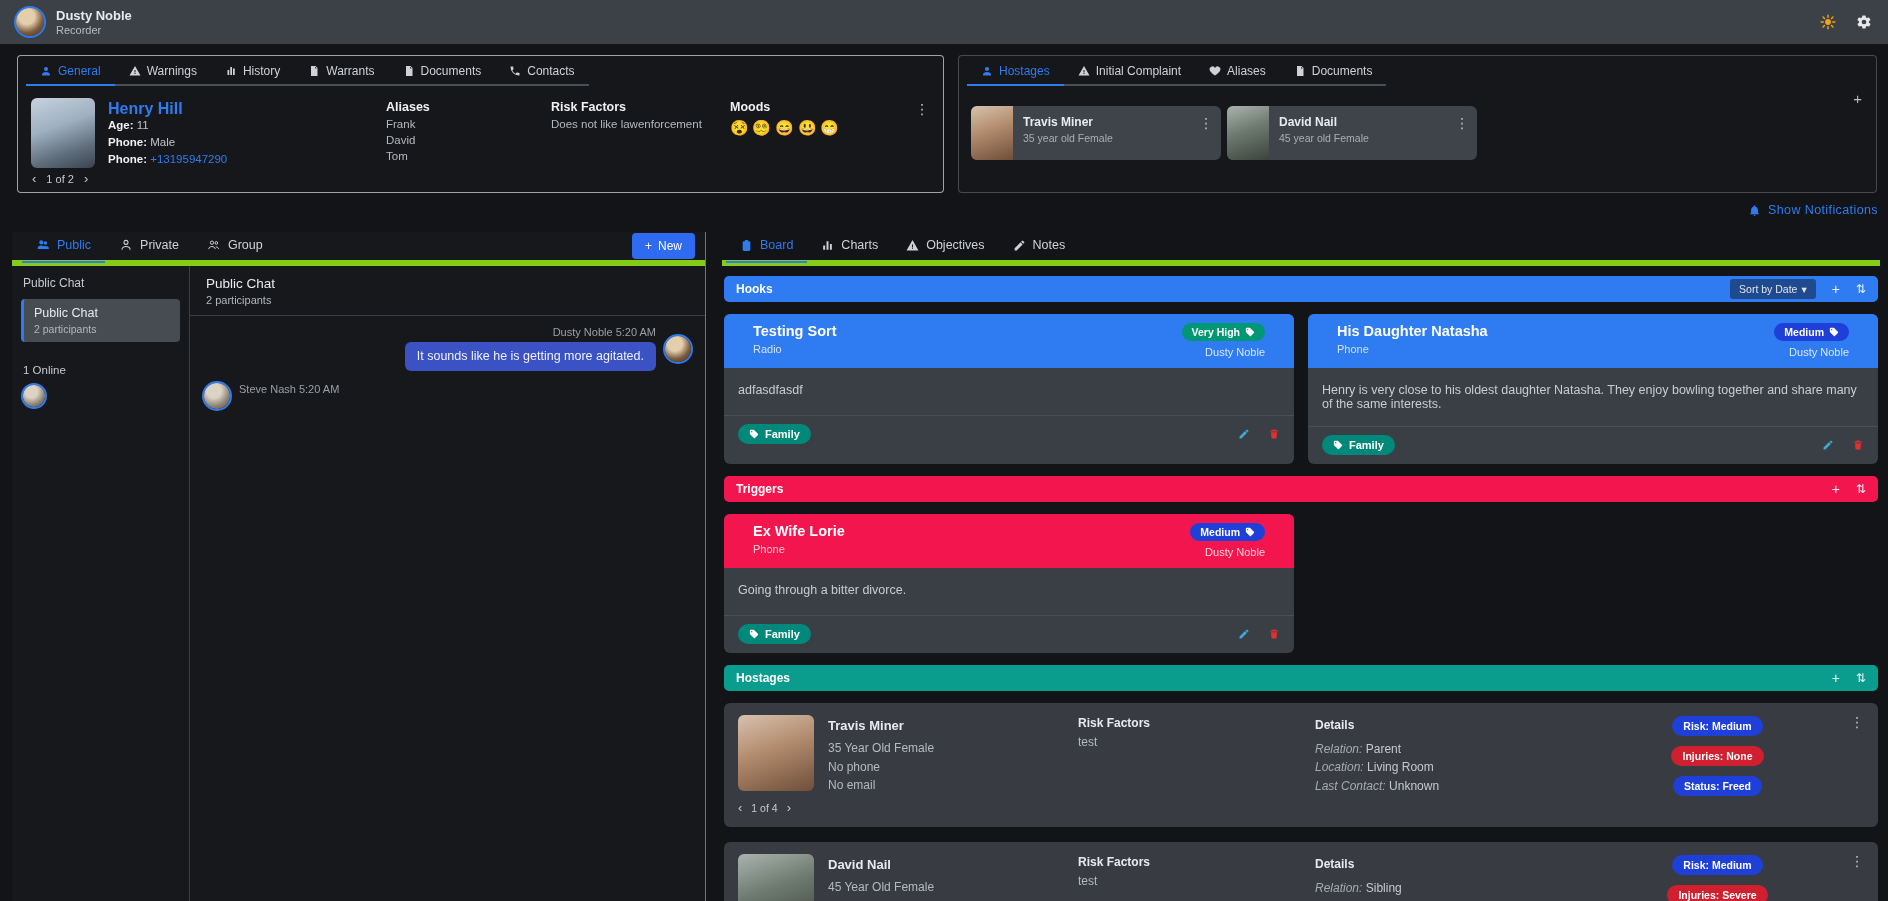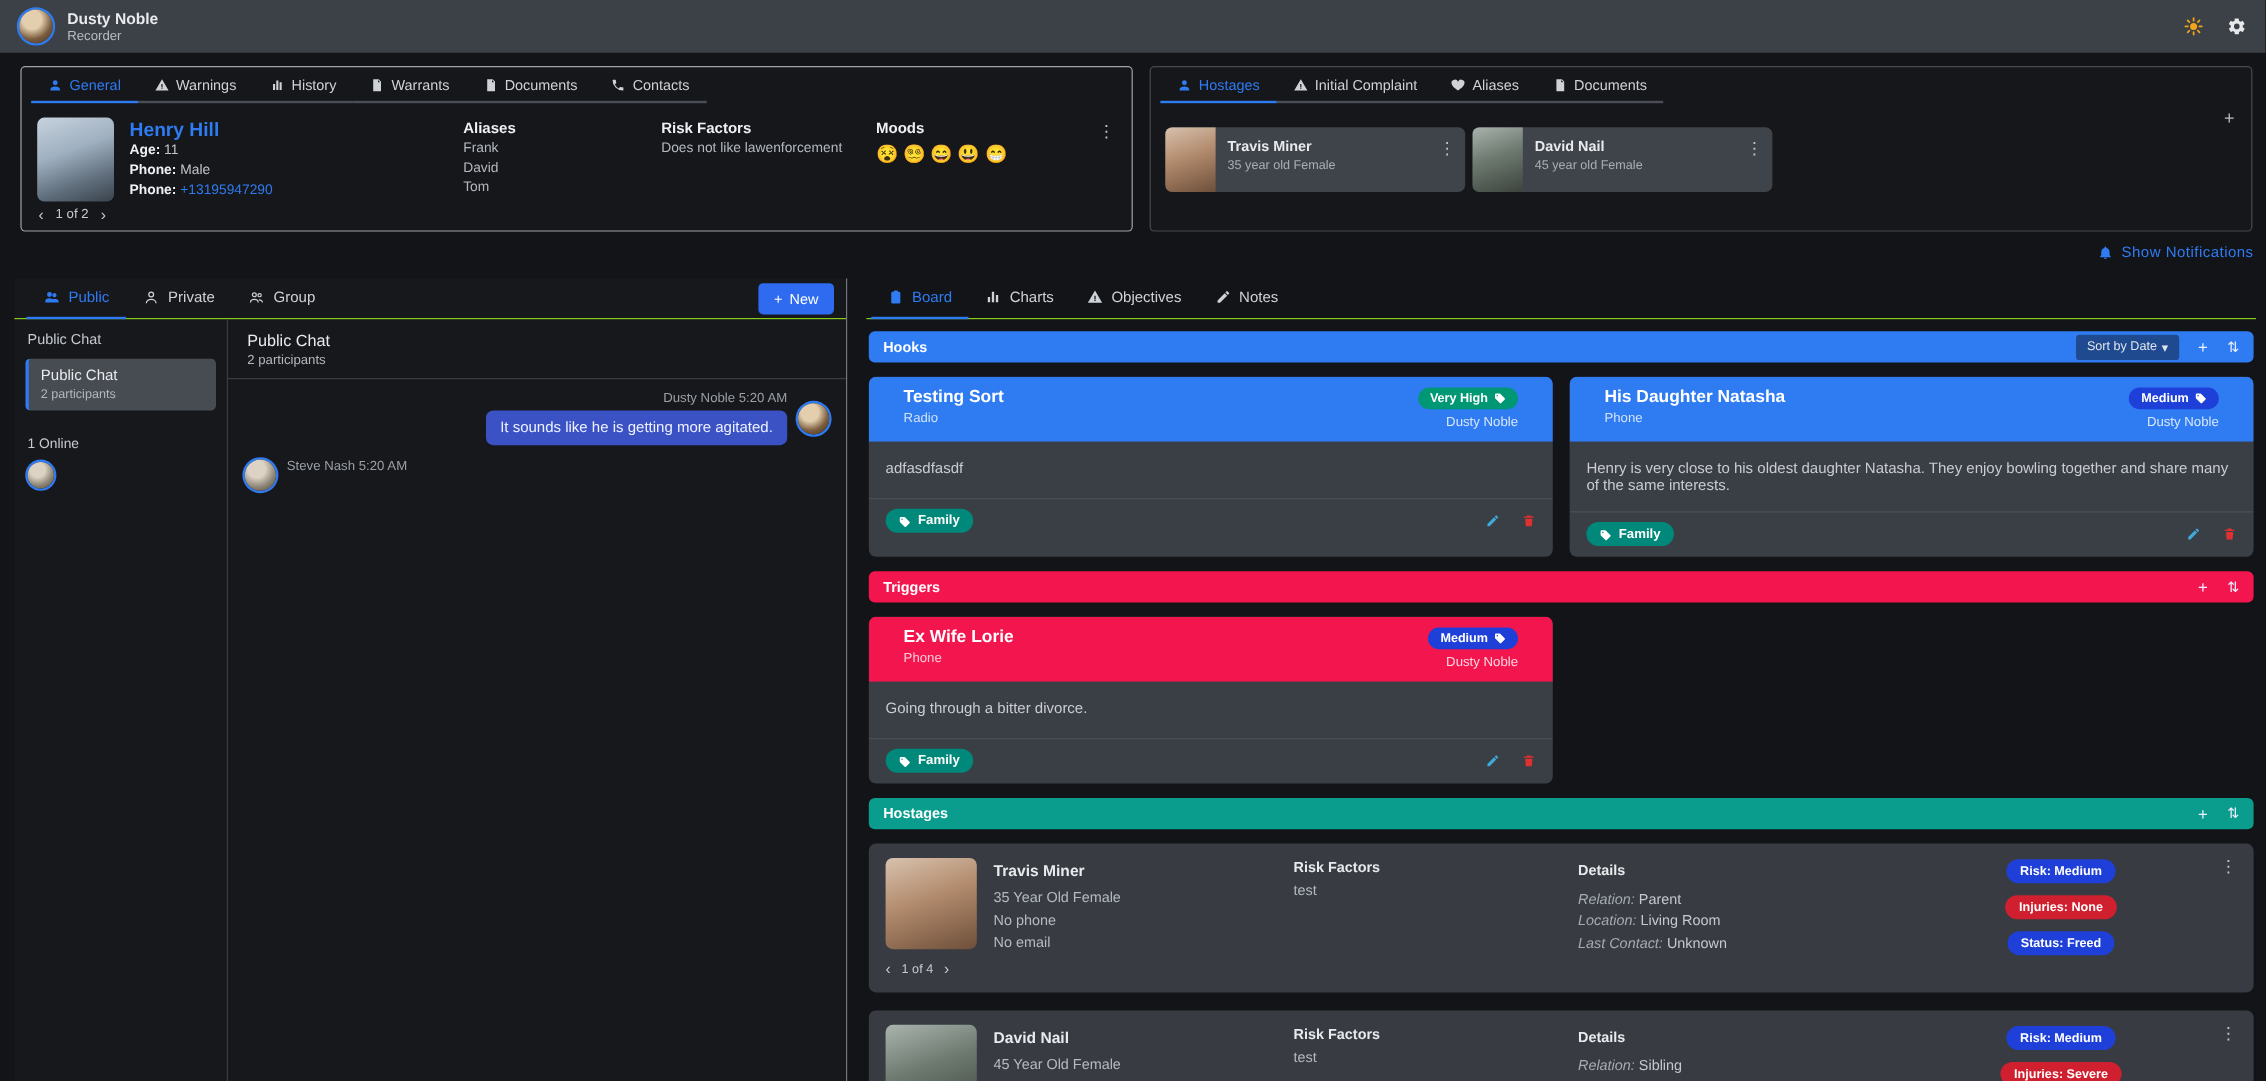--- a/index.html
+++ b/index.html
@@ -62,21 +62,21 @@
 .panel-plus { position:absolute; right:14px; top:34px; color:#b9bec5; font-size:15px; cursor:pointer; }
 
 
 .notif { position:absolute; top:203px; right:10px; display:flex; align-items:center; gap:7px;
   color:#2e7bf2; font-size:12.5px; letter-spacing:.4px; cursor:pointer; }
 
 
 .chat-panel { position:absolute; left:12px; top:232px; width:694px; height:669px; background:#17181c;
   border-right:1px solid #71767d; display:flex; flex-direction:column; }
 .tabs-row { display:flex; align-items:center; padding:0 10px; height:34px; flex:0 0 34px;
-  border-bottom:1px solid #84cc16; }
+  border-bottom:6px solid #84cc16; }
 .ltab { display:flex; align-items:center; gap:7px; font-size:12.5px; color:#ced2d6;
   padding:8px 14px 9px; cursor:pointer; border-bottom:2px solid transparent; margin-bottom:-1px; }
 .ltab.active { color:#2e7bf2; border-bottom-color:#2e7bf2; }
 .new-btn { margin-left:auto; background:#2e6bf0; color:#fff; font-size:12px; border:none;
   padding:6px 13px; border-radius:4px; display:flex; gap:6px; align-items:center; cursor:pointer; }
 .chat-body { flex:1; display:flex; min-height:0; }
 .chat-side { width:178px; flex:0 0 178px; border-right:1px solid #3a3e44; padding:10px 9px; }
 .side-title { font-size:12px; color:#c6cad0; margin:0 0 9px 2px; }
 .room-item { background:#474b52; border-left:3px solid #2e7bf2; border-radius:4px; padding:7px 10px; cursor:pointer; }
 .room-item-t { font-size:12.5px; color:#e8eaed; }
@@ -120,21 +120,21 @@
 .card-title { font-size:14.5px; font-weight:bold; color:#fff; }
 .card-chan { font-size:11px; color:rgba(255,255,255,.78); margin-top:4px; }
 .card-head-right { display:flex; flex-direction:column; align-items:flex-end; gap:5px; }
 .prio { font-size:10.5px; font-weight:bold; color:#fff; padding:3px 10px; border-radius:10px;
   display:flex; gap:5px; align-items:center; }
 .prio-teal { background:#009874; } .prio-blue { background:#1e40d8; }
 .card-author { font-size:11px; color:rgba(255,255,255,.82); }
 .card-body { padding:15px 14px; font-size:12.5px; color:#c9ccd1; min-height:47px; }
 .card-foot { display:flex; align-items:center; padding:8px 14px 9px; border-top:1px solid rgba(255,255,255,.09); }
 .tag-pill { background:#00897b; color:#fff; font-size:11px; font-weight:bold; padding:4px 11px;
-  border-radius:12px; display:flex; gap:6px; align-items:flex-end; cursor:pointer; }
+  border-radius:12px; display:flex; gap:6px; align-items:center; cursor:pointer; }
 .foot-icons { margin-left:auto; display:flex; gap:18px; align-items:center; }
 .icon-edit { color:#3fa9d8; cursor:pointer; }
 .icon-del { color:#e03131; cursor:pointer; }
 
 .half-row { width:calc(50% - 7px); }
 
 .hrow { background:#383c42; border-radius:6px; padding:12px 14px; display:flex; margin-bottom:15px; }
 .h-photoblock { width:90px; flex:0 0 90px; }
 .h-photo { width:76px; height:76px; border-radius:6px; }
 .h-pag { margin-top:9px; display:flex; align-items:center; gap:9px; font-size:10.5px; color:#c6cad0; }

